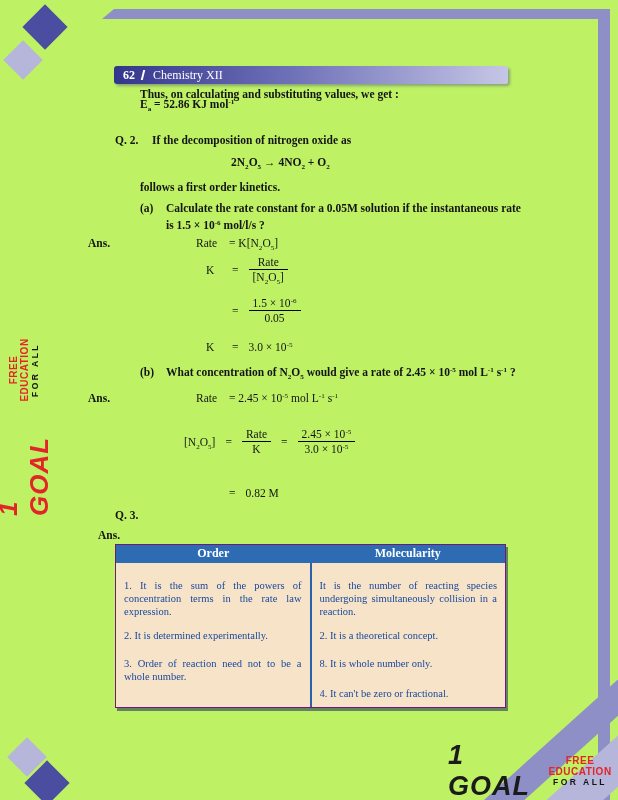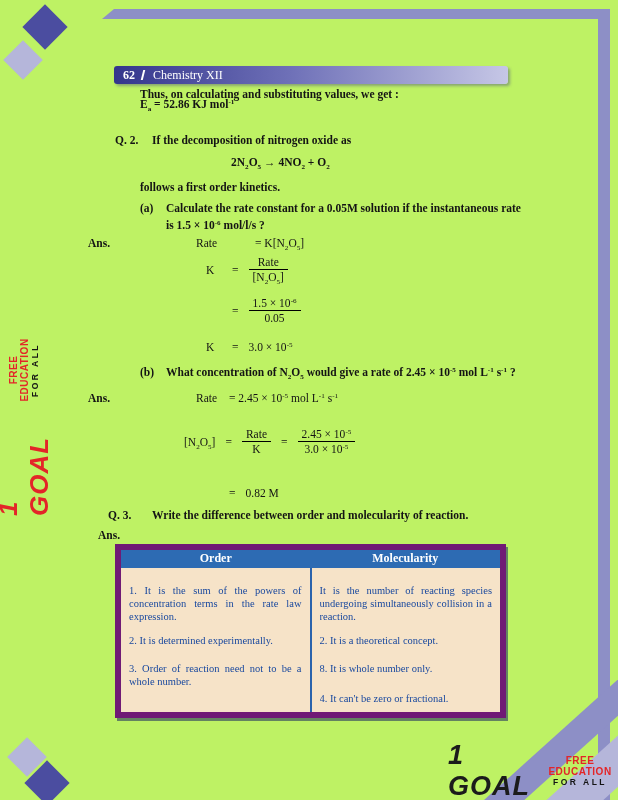--- a/index.html
+++ b/index.html
@@ -35,21 +35,21 @@
 
   
   .mathrow { position:absolute; display:flex; align-items:center; gap:10px; font-size:11.5px; white-space:nowrap; }
   .frac { display:inline-flex; flex-direction:column; align-items:stretch; text-align:center; }
   .frac .num { display:block; border-bottom:1px solid #000; padding:0 4px 1px; }
   .frac .den { display:block; padding:1px 4px 0; }
   .klhs { display:inline-block; min-width:16px; }
 
   
   .qtable { position:absolute; left:115px; top:544px; width:391px;
-            border:6px solid #701a75; background:#f6e3c8;
+            border:1px solid #701a75; background:#f6e3c8;
             box-shadow:2px 3px 0 rgba(25,40,95,.55); }
   .qt-head { display:flex; background:#2d6bb3; color:#ffffff; font-weight:bold; text-align:center; }
   .qt-hcell { flex:1; font-size:12px; padding:1px 0 2px; }
   .qt-body { display:flex; }
   .qt-col { flex:1; padding:16px 8px 4px; color:#17479e; font-size:10.5px; line-height:1.25; text-align:justify; }
   .qt-col.first { border-right:2px solid #2a63ac; }
   .qt-col p { margin:0; overflow:hidden; }
   .s1 { height:50px; } .s2 { height:28px; } .s3 { height:30px; } .s4 { height:16px; }
 
   
@@ -91,21 +91,21 @@
   <div class="t b" style="left:152px; top:134px;">If the decomposition of nitrogen oxide as</div>
   <div class="t b" style="left:231px; top:156px;">2N<sub>2</sub>O<sub>5</sub> → 4NO<sub>2</sub> + O<sub>2</sub></div>
   <div class="t b" style="left:140px; top:181px;">follows a first order kinetics.</div>
 
   <div class="t b" style="left:140px; top:202px;">(a)</div>
   <div class="t b" style="left:166px; top:202px;">Calculate the rate constant for a 0.05M solution if the instantaneous rate</div>
   <div class="t b" style="left:166px; top:219px;">is 1.5 × 10<sup>-6</sup> mol/l/s ?</div>
 
   <div class="t b" style="left:88px;  top:237px;">Ans.</div>
   <div class="t" style="left:196px; top:237px;">Rate</div>
-  <div class="t" style="left:229px; top:237px;margin-left:26px;">= K[N<sub>2</sub>O<sub>5</sub>]</div>
+  <div class="t" style="left:229px; top:237px;">= K[N<sub>2</sub>O<sub>5</sub>]</div>
 
   <div class="mathrow" style="left:206px; top:256px;">
     <span class="klhs">K</span>
     <span>=</span>
     <span class="frac">
       <span class="num">Rate</span>
       <span class="den">[N<sub>2</sub>O<sub>5</sub>]</span>
     </span>
   </div>
 
@@ -143,22 +143,21 @@
       <span class="num">2.45 × 10<sup>-5</sup></span>
       <span class="den">3.0 × 10<sup>-5</sup></span>
     </span>
   </div>
 
   <div class="mathrow" style="left:229px; top:487px;">
     <span>=</span>
     <span>0.82 M</span>
   </div>
 
-  <div class="t b" style="left:108px; top:509px;">Q. 3.</div>
-  <div class="t b" style="left:152px; top:509px;">Write the difference between order and molecularity of reaction.</div>
+  <div class="t b" style="left:115px; top:509px;">Q. 3.</div>
   <div class="t b" style="left:98px;  top:529px;">Ans.</div>
 
   <div class="qtable">
     <div class="qt-head">
       <div class="qt-hcell">Order</div>
       <div class="qt-hcell">Molecularity</div>
     </div>
     <div class="qt-body">
       <div class="qt-col first">
         <p class="s1">1. It is the sum of the powers of concentration terms in the rate law expression.</p>

